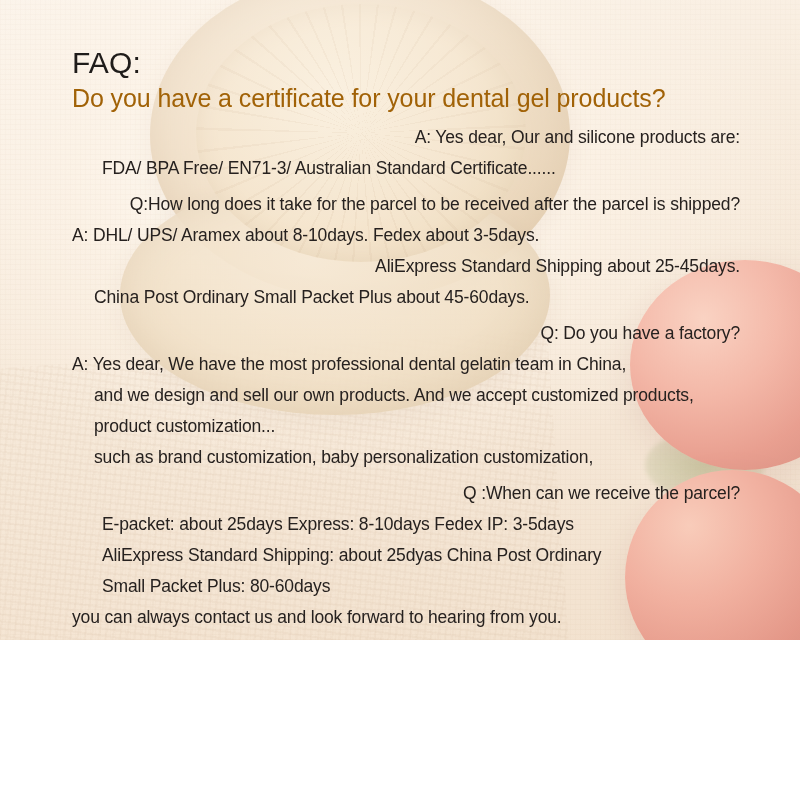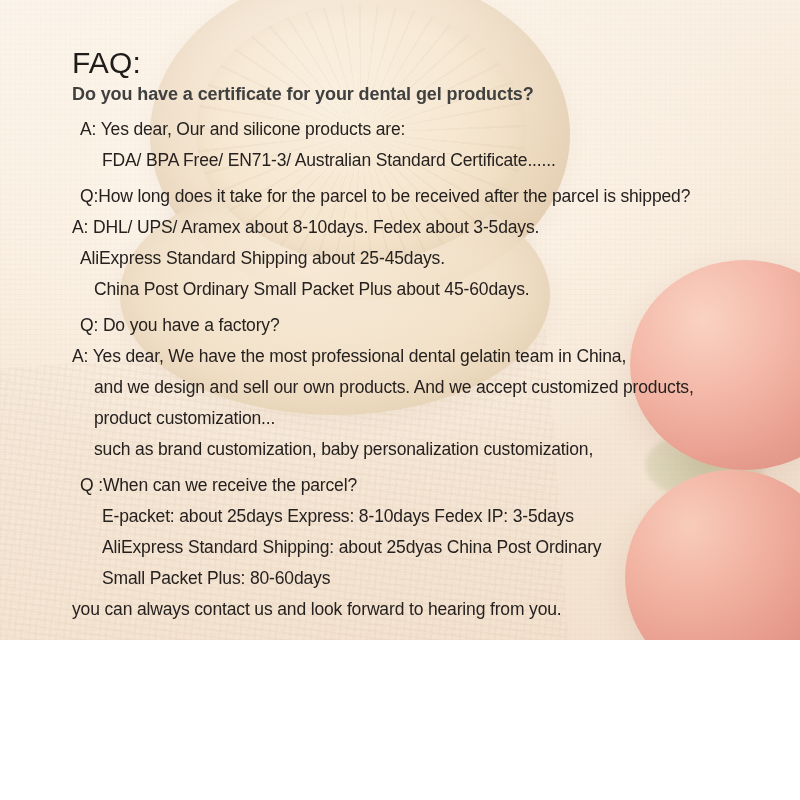--- a/index.html
+++ b/index.html
@@ -147,40 +147,40 @@
   }
   .faq-title {
     font-size: 30px;
     font-weight: 400;
     letter-spacing: 0.2px;
     line-height: 1.1;
     margin: 0 0 4px 0;
     color: #1f1c1a;
   }
   .faq-question-main {
-    font-size: 18px;
-    font-weight: 700;
+    font-size: 25px;
+    font-weight: 400;
     letter-spacing: -0.1px;
     line-height: 1.25;
     margin: 0 0 8px 0;
-    color: #404040;
+    color: #a16207;
   }
   .lines {
     margin: 0;
     padding: 0;
     list-style: none;
   }
   .line {
     font-size: 17.5px;
     line-height: 31px;
     letter-spacing: -0.15px;
     color: #26211f;
     white-space: pre;
   }
-  .indent-1 { padding-left: 8px; }
+  .indent-1 { padding-left: 8px; text-align: right; }
   .indent-2 { padding-left: 30px; }
   .indent-3 { padding-left: 22px; }
   .gap-top { margin-top: 5px; }
 </style>
 </head>
 <body>
 
 <div class="page">
   <div class="bg-base"></div>
   <div class="bg-weave"></div>

